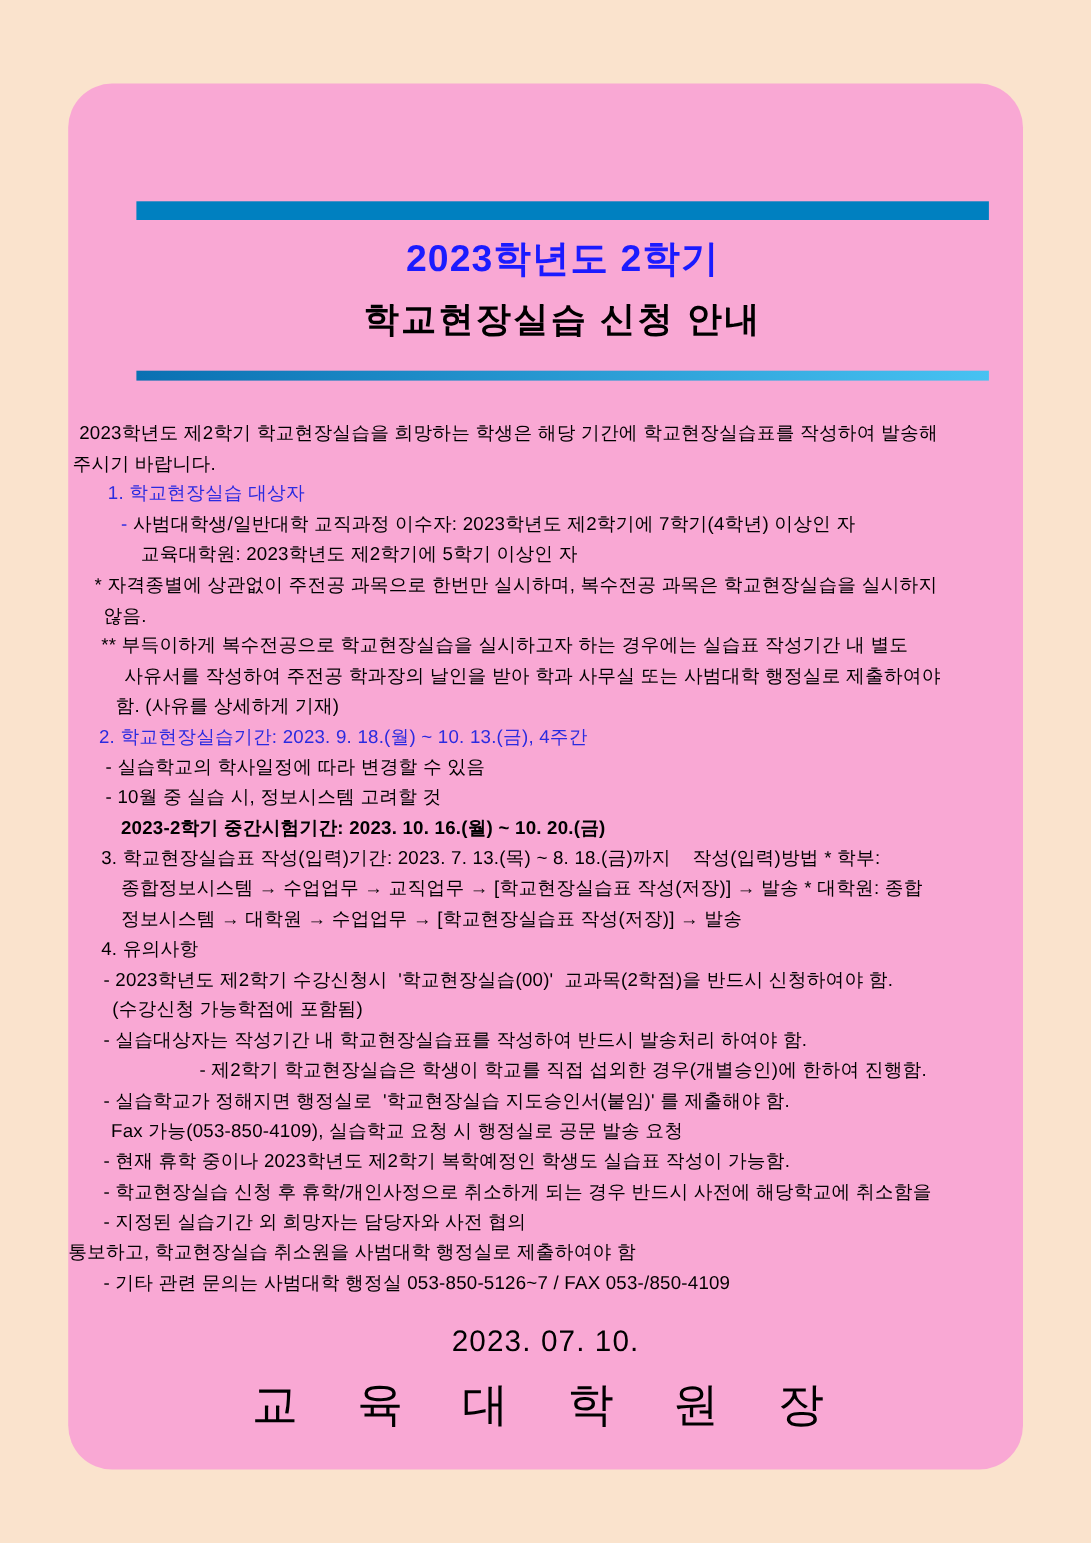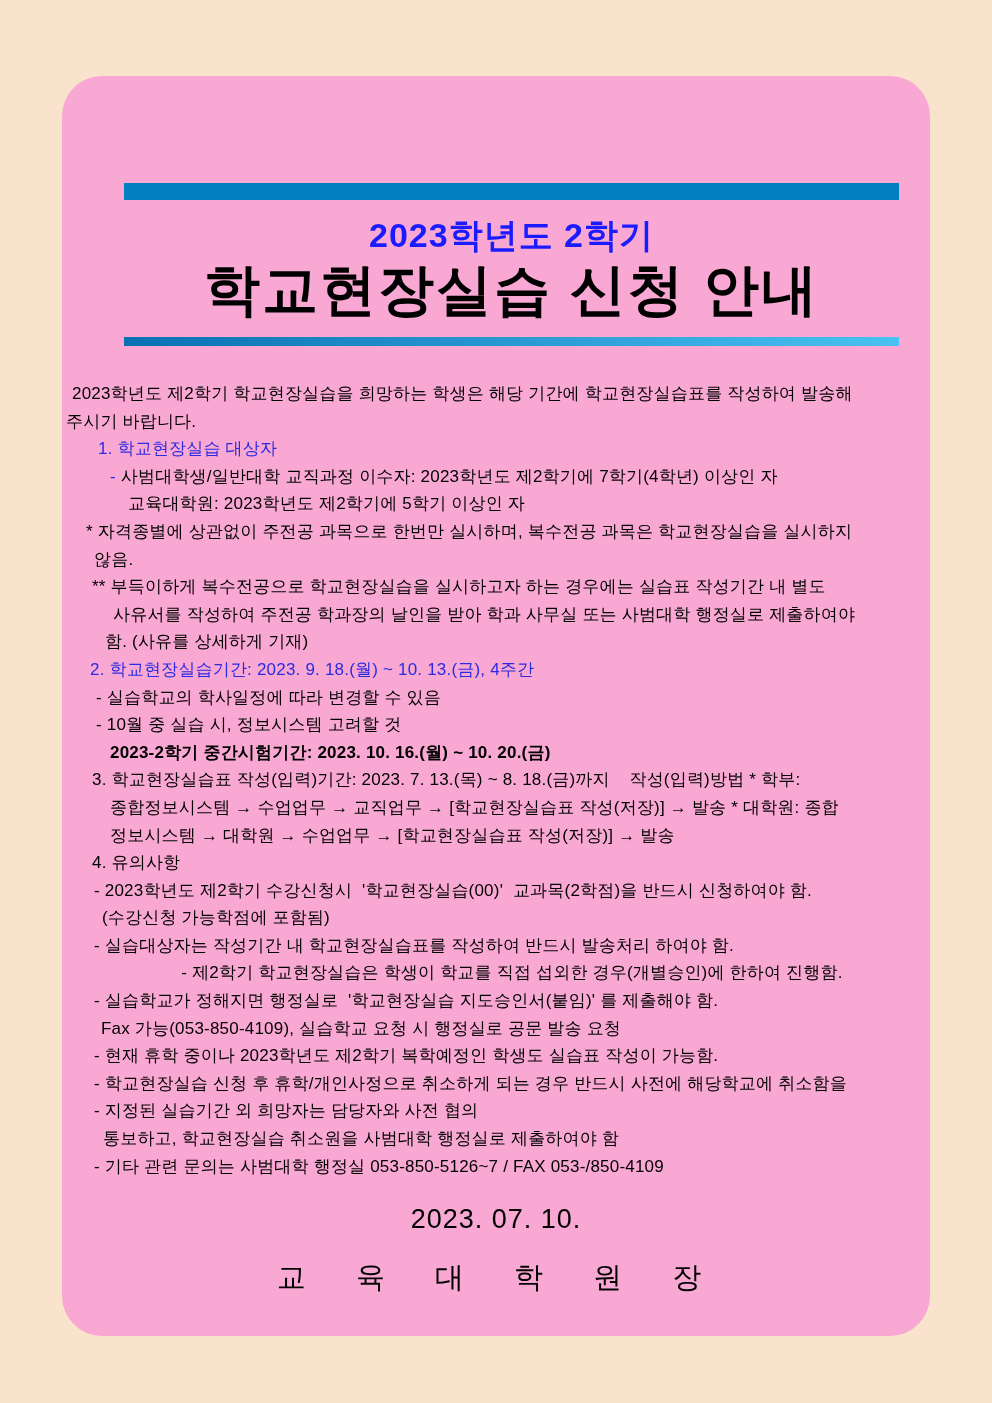--- a/index.html
+++ b/index.html
@@ -38,21 +38,21 @@
     margin: 13px 31px 0 62px;
     text-align: center;
     font-size: 34px;
     line-height: 44px;
     font-weight: 700;
     letter-spacing: 1px;
   }
   .header-title {
     margin: 5px 31px 0 62px;
     text-align: center;
-    font-size: 56px;
+    font-size: 32px;
     line-height: 56px;
     font-weight: 700;
     color: #000000;
     letter-spacing: 2px;
   }
   .doc-body {
     margin-top: 34px;
     font-size: 17px;
     line-height: 27.6px;
     color: #000000;
@@ -66,21 +66,21 @@
   }
   .footer-date {
     margin-top: 24px;
     font-size: 27px;
     line-height: 30px;
     color: #000000;
     letter-spacing: 1px;
   }
   .footer-signature {
     margin-top: 25px;
-    font-size: 29px;
+    font-size: 42px;
     line-height: 36px;
     color: #000000;
     letter-spacing: 14px;
     word-spacing: 14px;
   }
 </style>
 </head>
 <body style="background: rgb(250, 227, 205);">
 
 <div class="card" style="background: #f9a8d4;">
@@ -112,21 +112,21 @@
       <div class="line" style="padding-left: 30px;">4. 유의사항</div>
       <div class="line" style="padding-left: 32px;">- 2023학년도 제2학기 수강신청시  '학교현장실습(00)'  교과목(2학점)을 반드시 신청하여야 함.</div>
       <div class="line" style="padding-left: 40px;">(수강신청 가능학점에 포함됨)</div>
       <div class="line" style="padding-left: 32px;">- 실습대상자는 작성기간 내 학교현장실습표를 작성하여 반드시 발송처리 하여야 함.</div>
       <div class="line" style="padding-left: 32px; text-align: center;">- 제2학기 학교현장실습은 학생이 학교를 직접 섭외한 경우(개별승인)에 한하여 진행함.</div>
       <div class="line" style="padding-left: 32px;">- 실습학교가 정해지면 행정실로  '학교현장실습 지도승인서(붙임)' 를 제출해야 함.</div>
       <div class="line" style="padding-left: 39px;">Fax 가능(053-850-4109), 실습학교 요청 시 행정실로 공문 발송 요청</div>
       <div class="line" style="padding-left: 32px;">- 현재 휴학 중이나 2023학년도 제2학기 복학예정인 학생도 실습표 작성이 가능함.</div>
       <div class="line" style="padding-left: 32px;">- 학교현장실습 신청 후 휴학/개인사정으로 취소하게 되는 경우 반드시 사전에 해당학교에 취소함을</div>
       <div class="line" style="padding-left: 32px;">- 지정된 실습기간 외 희망자는 담당자와 사전 협의</div>
-      <div class="line" style="padding-left: 41px;">통보하고, 학교현장실습 취소원을 사범대학 행정실로 제출하여야 함</div>
+      <div class="line" style="">통보하고, 학교현장실습 취소원을 사범대학 행정실로 제출하여야 함</div>
       <div class="line" style="padding-left: 32px;">- 기타 관련 문의는 사범대학 행정실 053-850-5126~7 / FAX 053-/850-4109</div>
     </div>
 
   <div class="footer">
     <div class="footer-date">2023. 07. 10.</div>
     <div class="footer-signature">교 육 대 학 원 장</div>
   </div>
 </div>
 
 </body></html>

